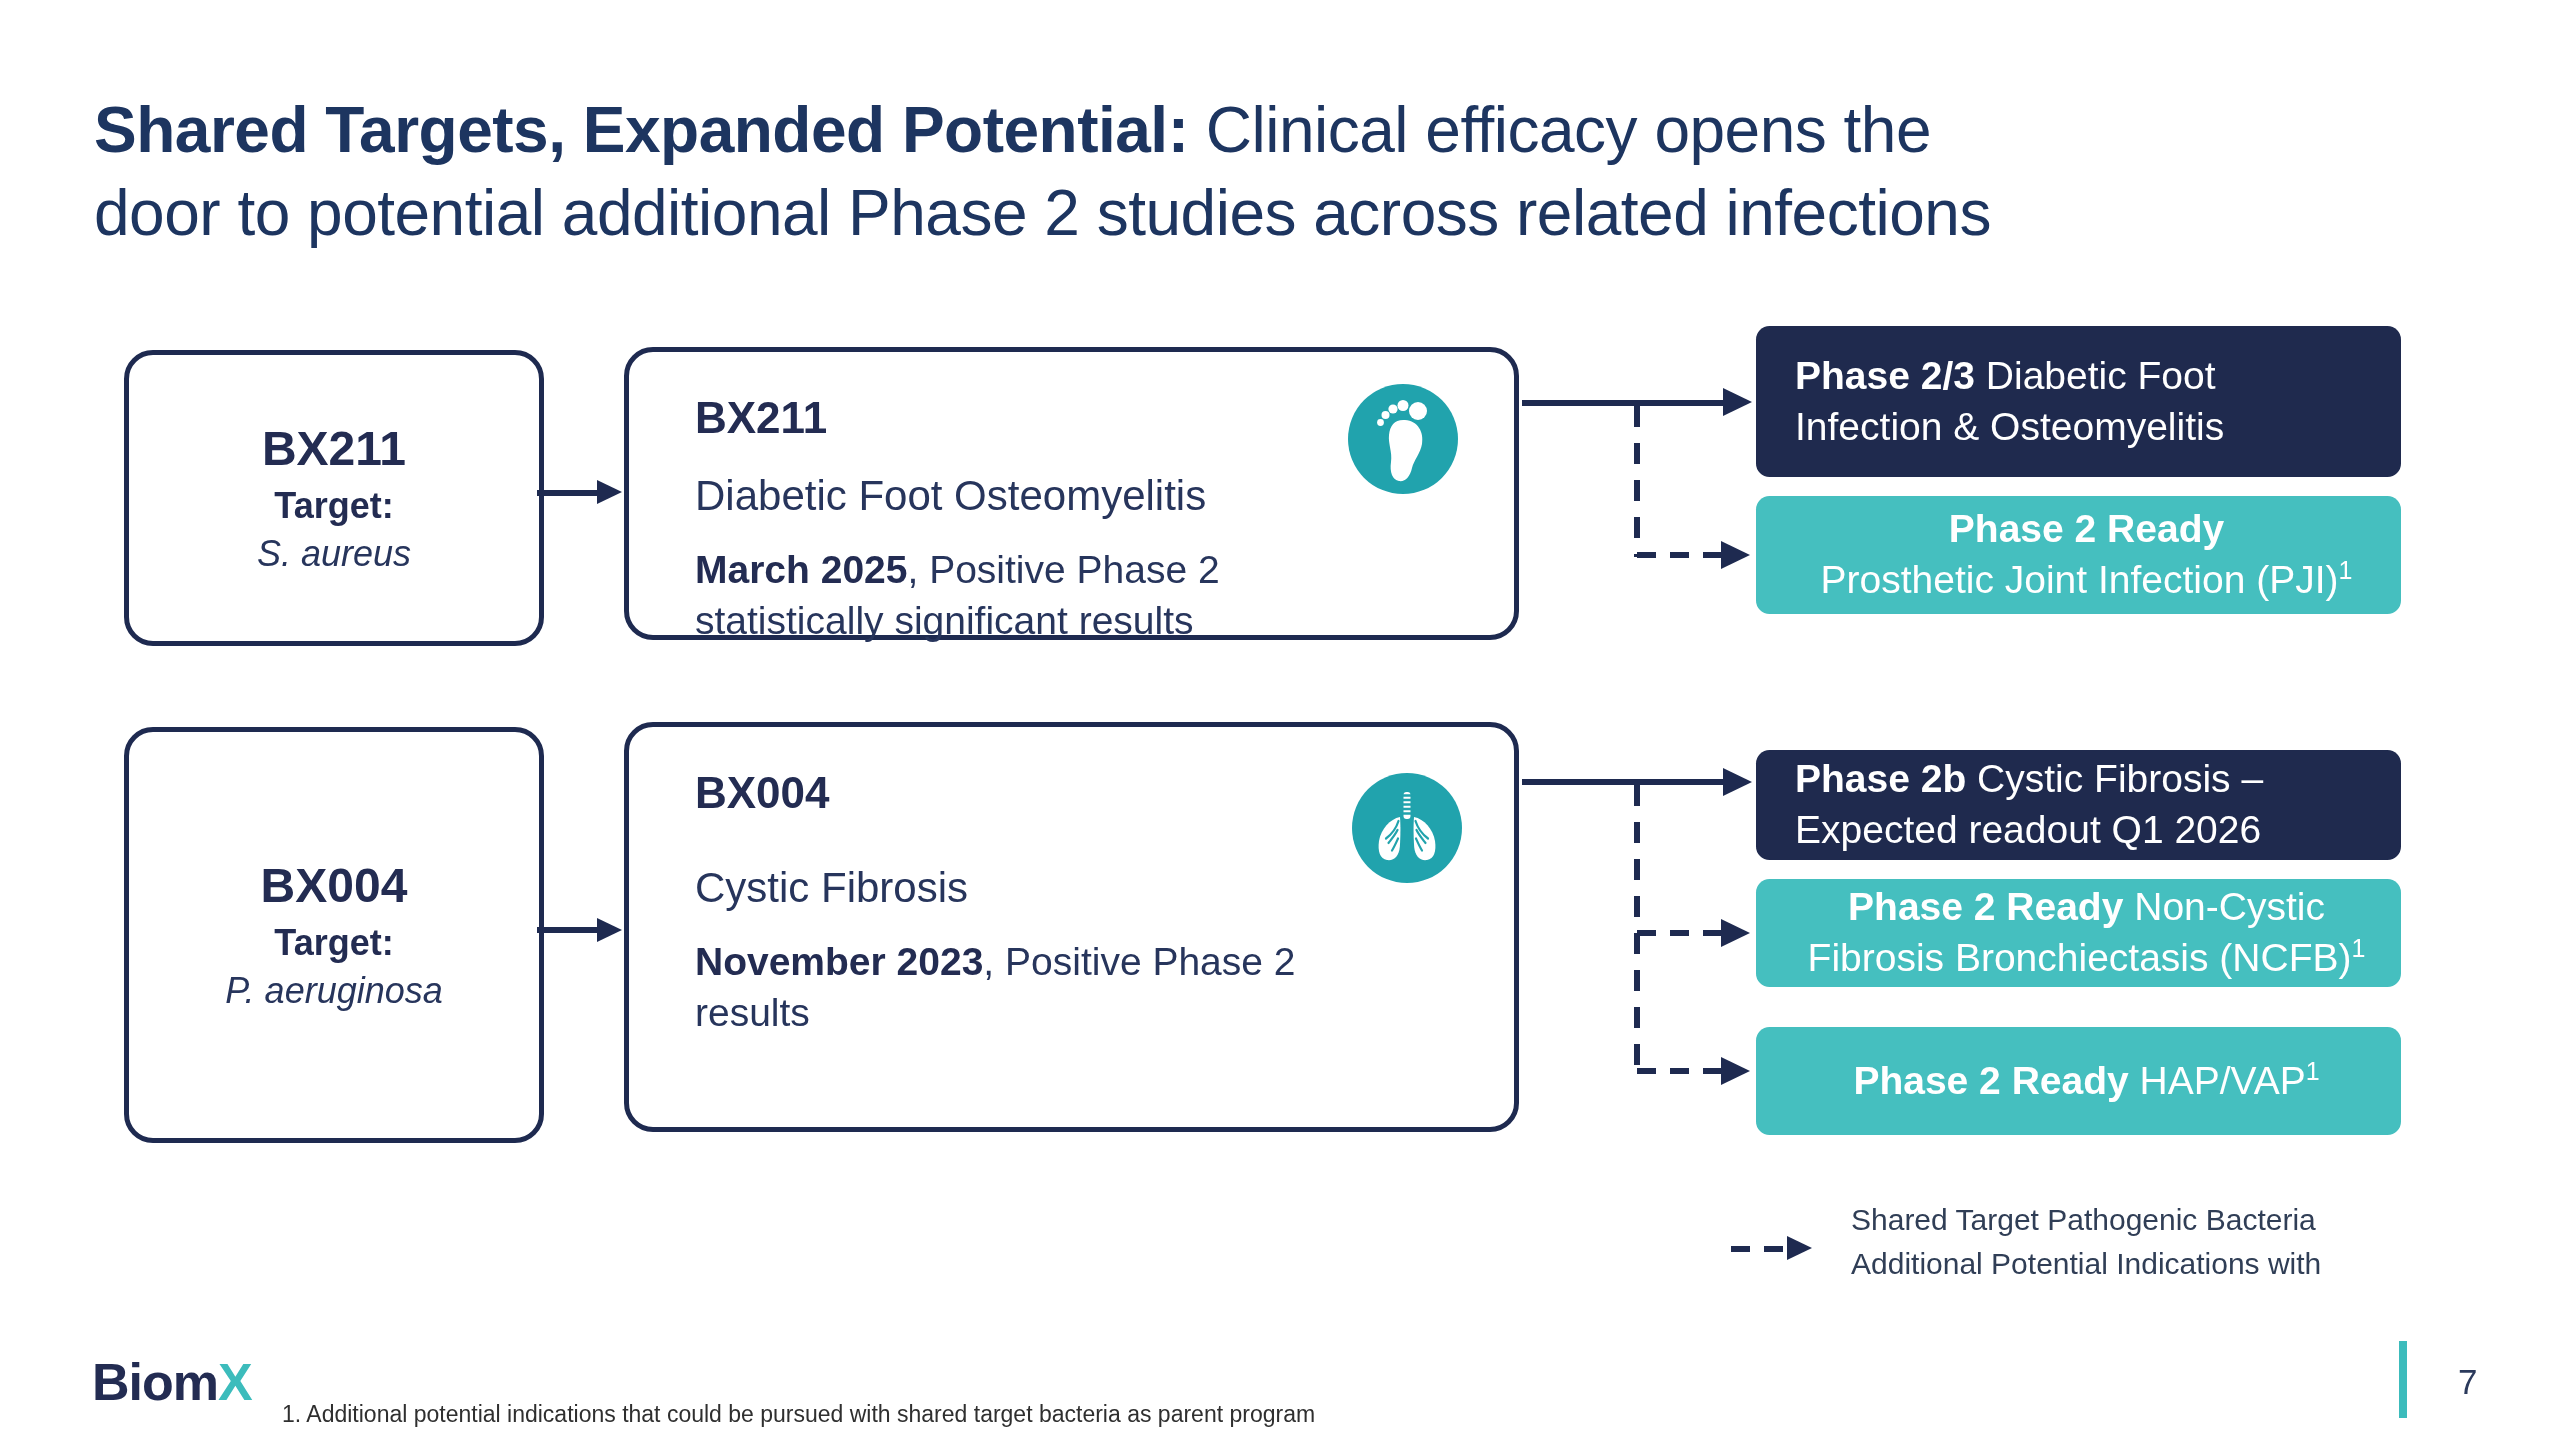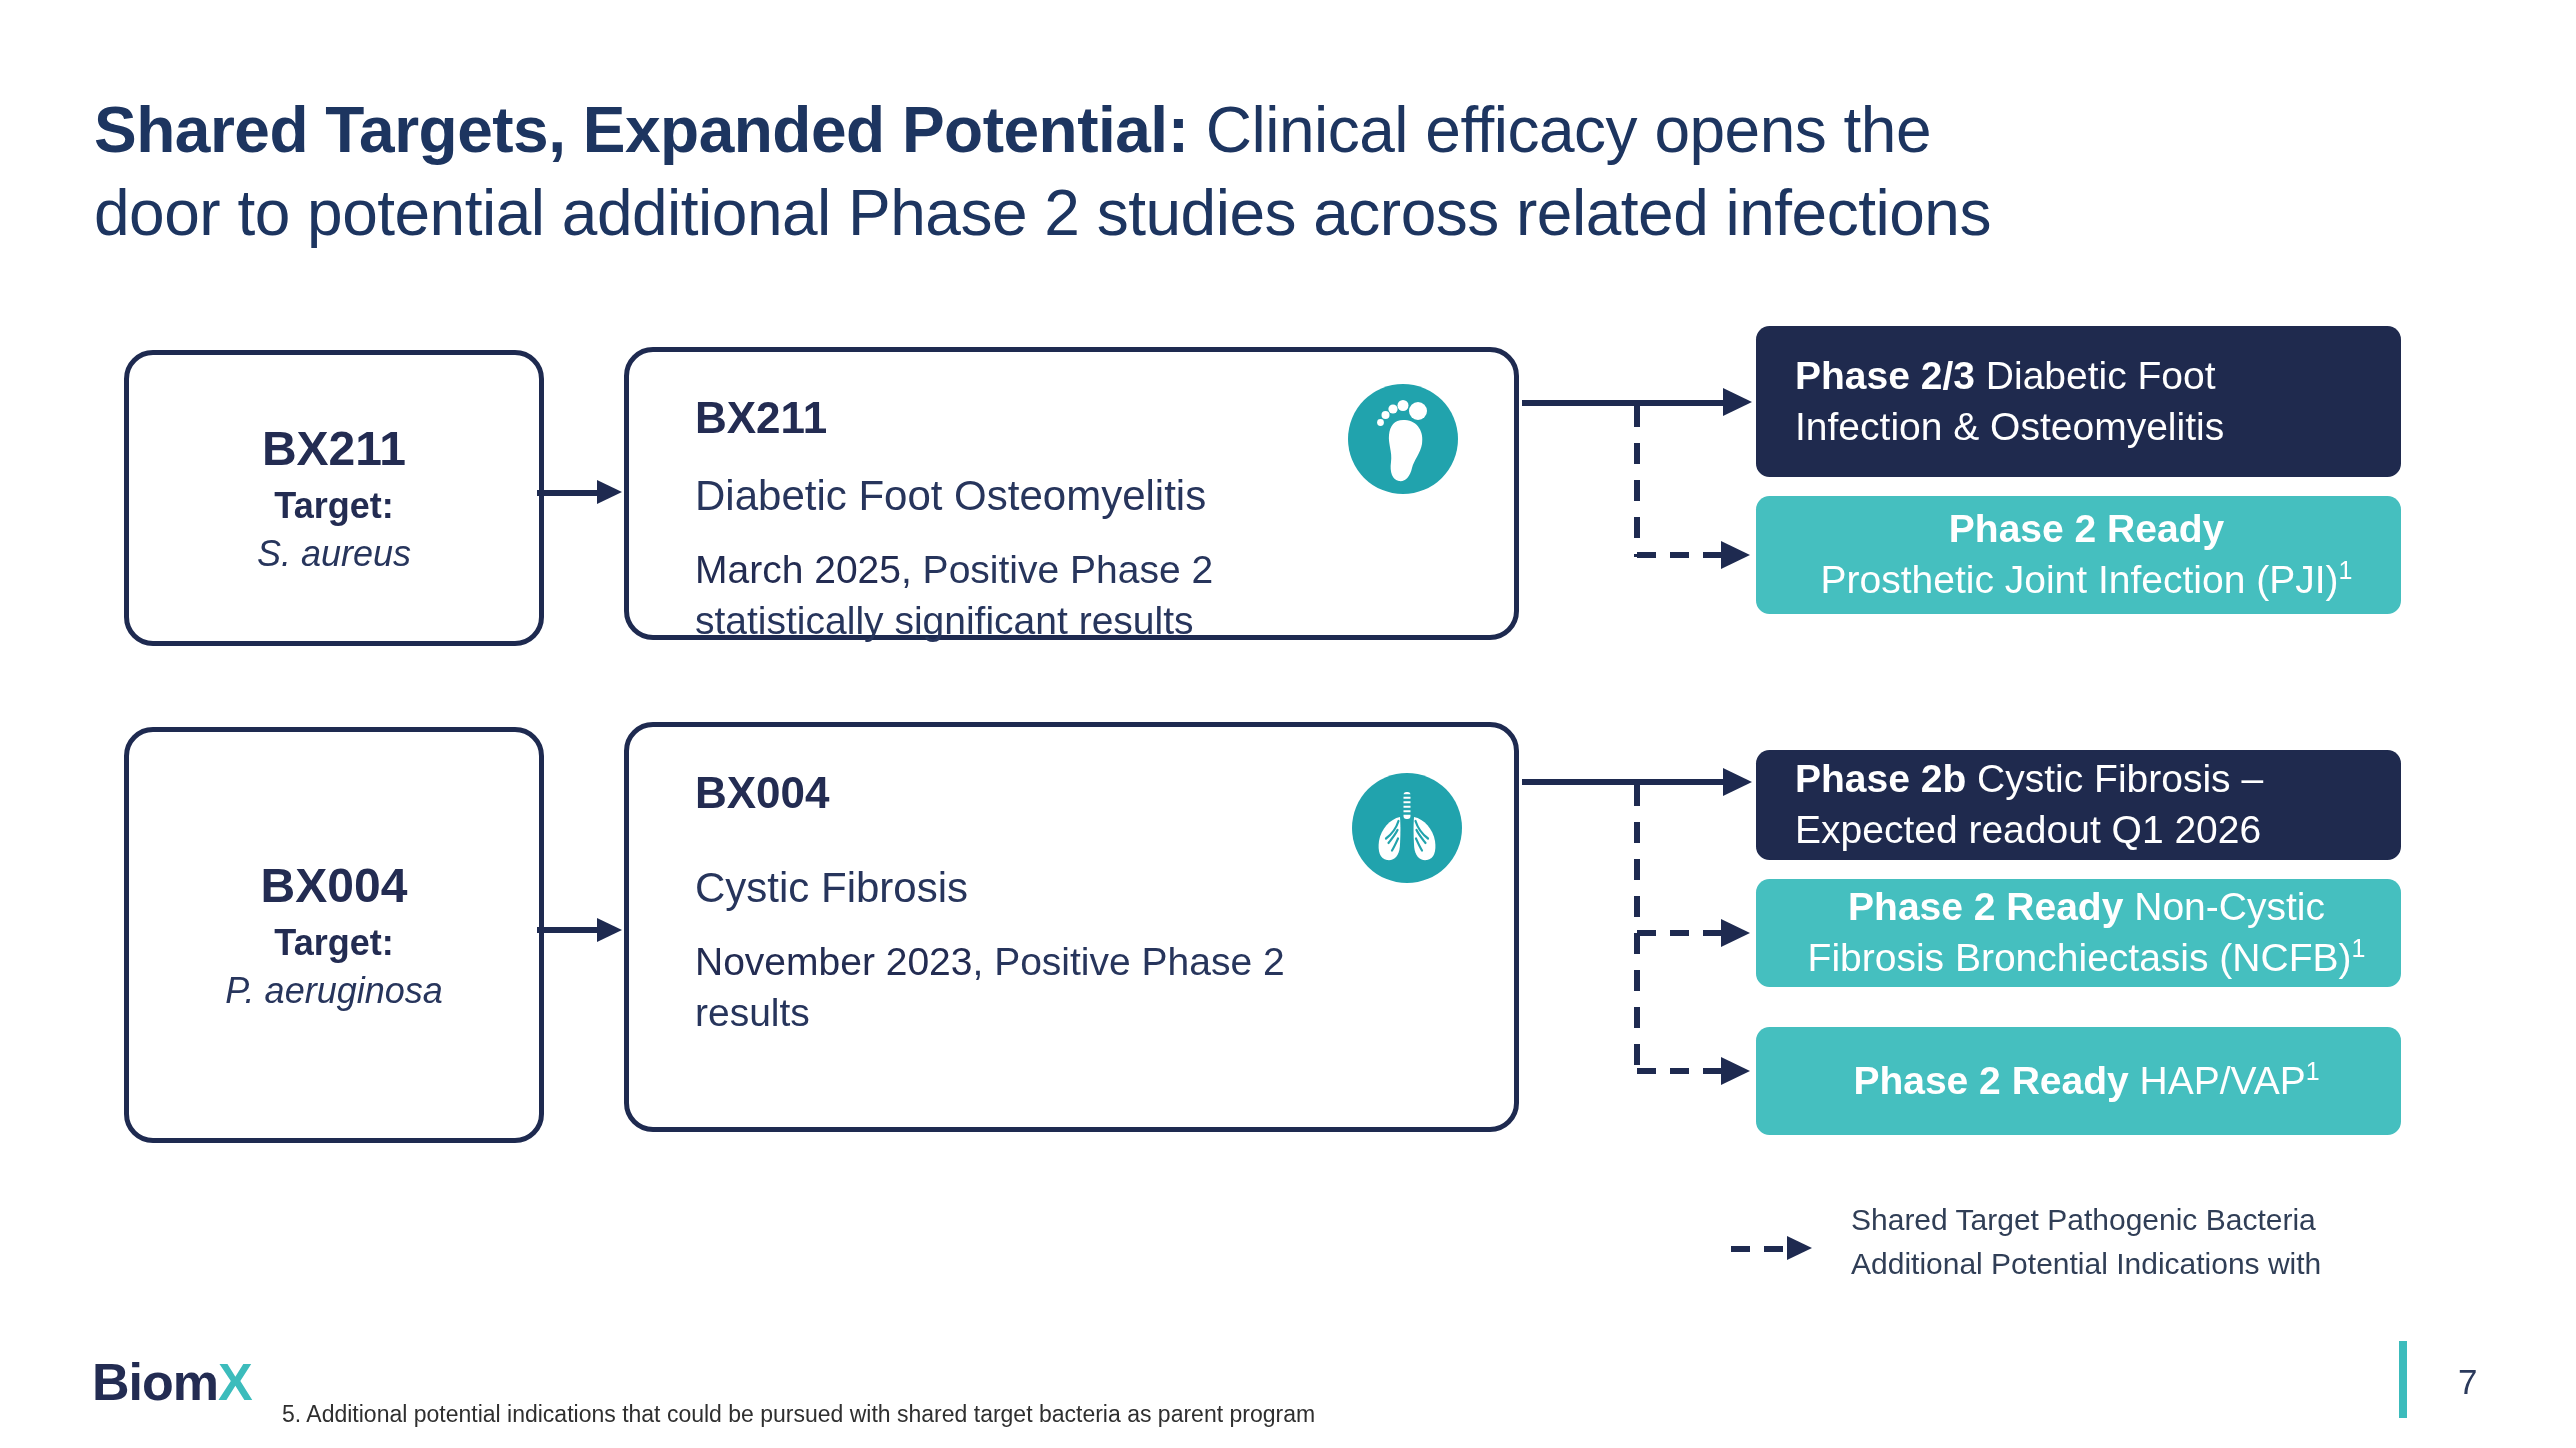--- a/index.html
+++ b/index.html
@@ -35,21 +35,21 @@
   .tspecies{font-size:36px; font-style:italic; color:var(--ink-body); margin-top:5.8px;}
 
   
   .ibox{border:5.8px solid var(--navy-border); border-radius:29px; background:#fff;
         box-sizing:border-box; padding:41px 39px 29px 66px;}
   .ibox1{left:624px; top:347px; width:895px; height:293px;}
   .ibox2{left:624px; top:722px; width:895px; height:410px;}
   .icode{font-size:44px; font-weight:700; color:var(--ink-bold);}
   .iind{font-size:42px; margin-top:29px; color:var(--ink-body);}
   .ires{font-size:39px; margin-top:25px; line-height:1.30; color:var(--ink-body);}
-  .ires .b{font-weight:400; color:var(--ink-bold);}
+  .ires .b{font-weight:700; color:var(--ink-bold);}
   .ibox2 .iind{margin-top:46px;}
 
   .icon{width:110px; height:110px;}
   .icon1{left:1348px; top:384px;}
   .icon2{left:1352px; top:773px;}
 
   
   .obox{width:645px; box-sizing:border-box; border-radius:13.5px; padding-left:39px; padding-right:23px;
         display:flex; flex-direction:column; justify-content:center; color:#fff;
         font-size:39px; line-height:1.30;}
@@ -196,18 +196,18 @@
   </div>
 
   <div class="abs hdash" style="left:1731px; top:1246px; width:60px;"></div>
   <div class="abs ahead sm" style="left:1787px; top:1236px;"></div>
   <div class="abs legend-text">
     <div class="nowrap">Shared Target Pathogenic Bacteria</div>
     <div class="nowrap">Additional Potential Indications with</div>
   </div>
 
   <div class="abs logo nowrap"><span class="biom">Biom</span><span class="x">X</span></div>
-  <div class="abs footnote nowrap">5. Additional potential indications that could be pursued with shared target bacteria as parent program</div>
+  <div class="abs footnote nowrap">1. Additional potential indications that could be pursued with shared target bacteria as parent program</div>
   <div class="abs pagebar"></div>
   <div class="abs pagenum">7</div>
 
 </div>
 
 
 </body></html>

